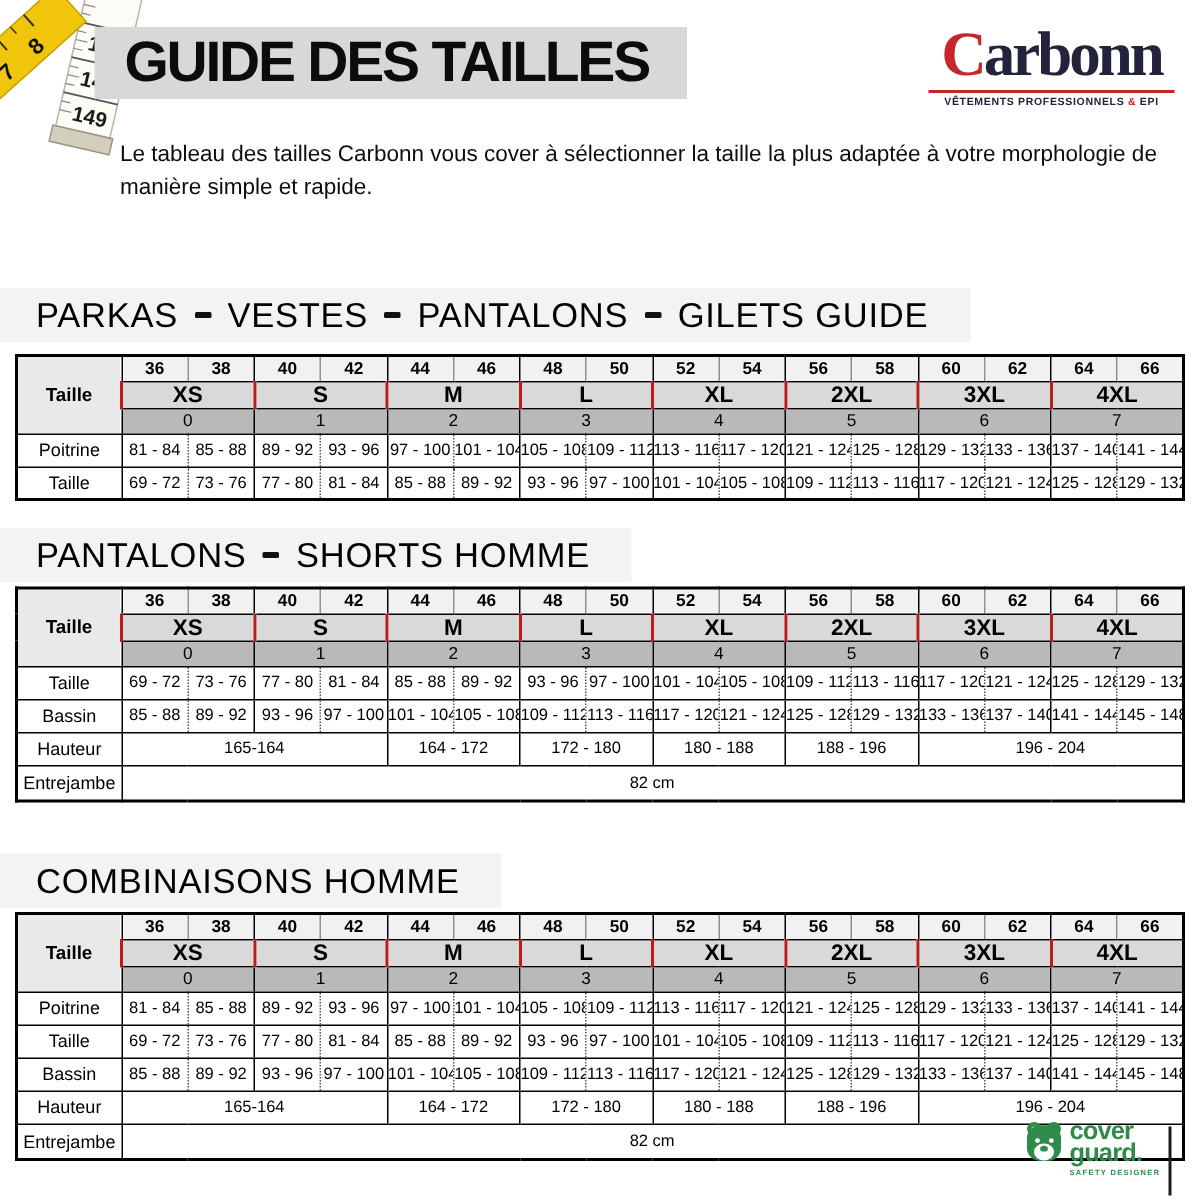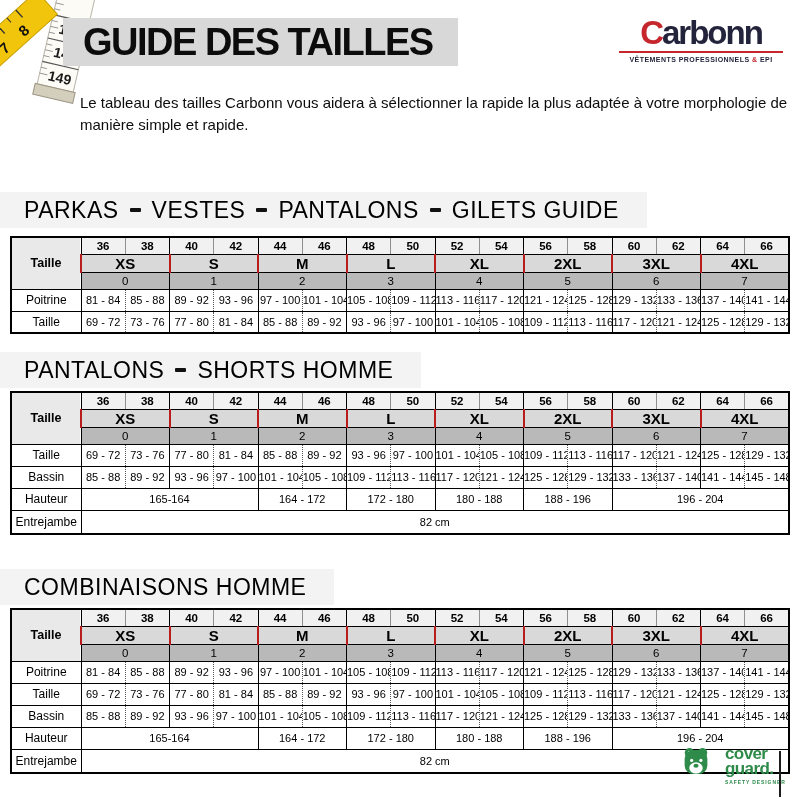--- a/index.html
+++ b/index.html
@@ -8,22 +8,22 @@
   .page { position:relative; width:800px; height:800px; background:#fff; overflow:hidden; }
 
   
   .tape { position:absolute; left:-6px; top:-8px; }
   .title-band { position:absolute; left:63px; top:18px; width:395px; height:48px;
     background:var(--banner-gray); display:flex; align-items:center; padding-left:20px; }
   .title-band .title-text { font-size:38px; font-weight:bold; letter-spacing:-1.5px;
     color:#0c0c0c; white-space:nowrap; }
 
   .carbonn { position:absolute; left:617px; top:16px; width:168px; text-align:center; }
-  .carbonn .word { font-size:33px; font-weight:bold; letter-spacing:-2px;
-    color:var(--brand-navy); line-height:1; }
+  .carbonn .word { font-size:42px; font-weight:bold; letter-spacing:-2px;
+    color:var(--brand-navy); line-height:1;font-family:Liberation Serif, serif; }
   .carbonn .word .c { color:var(--accent-red); }
   .carbonn .rule { height:2px; background:var(--accent-red); margin:2px 2px 3px; }
   .carbonn .tag { font-size:7px; font-weight:bold; letter-spacing:0.45px; color:var(--brand-navy); white-space:nowrap; }
   .carbonn .tag .amp { color:var(--accent-red); }
 
   .intro { position:absolute; left:80px; top:92px; width:708px; font-size:15px;
     line-height:1.45; color:#0d0d0d; }
 
   
   .section { position:absolute; left:0; width:800px; }
@@ -46,21 +46,21 @@
   .hlt  { background:var(--row-letters-bg); font-weight:bold; font-size:15px; height:17px; border-left:2px solid #b91c1c; }
   .hnum { background:var(--row-numbers-bg); font-weight:400;  font-size:11.5px; height:17px; border-left:1px solid #000; }
   .rlab { font-weight:normal; font-size:12px; border-right:1.5px solid #000; background:#fff; }
   .dcell { font-size:11px; height:22px; background:#fff; }
   tr.tall .dcell, tr.tall .rlab { height:24px; }
   .bl-dk  { border-left:1px solid #000; }
   .bl-lt  { border-left:1px solid #8f8f8f;margin-top:39px; }
   .bl-dot { border-left:1px dotted #555; }
 
   
-  .coverguard { position:absolute; left:683px; top:747px; display:flex; gap:16px; align-items:flex-start; }
+  .coverguard { position:absolute; left:683px; top:747px; display:flex; gap:4px; align-items:flex-start; }
   .cg-text { color:var(--footer-green); font-weight:bold; line-height:0.88;
     font-size:17px; letter-spacing:-0.6px; text-align:left; }
   .cg-tagline { color:var(--footer-green); font-size:5px; letter-spacing:0.9px;
     font-weight:bold; text-align:right; margin-top:2px; }
   .footer-vline { position:absolute; left:779px; top:751px; width:2px; height:46px; background:#1c1c1c; }
 </style>
 </head>
 <body>
 
 <div class="page">
@@ -105,21 +105,21 @@
   <div class="title-band">
     <span class="title-text">GUIDE DES TAILLES</span>
   </div>
 
   <div class="carbonn">
     <div class="word"><span class="c">C</span><span>arbonn</span></div>
     <div class="rule"></div>
     <div class="tag"><span>VÊTEMENTS PROFESSIONNELS</span> <span class="amp">&amp;</span> <span>EPI</span></div>
   </div>
 
-  <p class="intro">Le tableau des tailles Carbonn vous aidera à sélectionner la rapide la plus adaptée à votre morphologie de manière simple et rapide.</p>
+  <p class="intro">Le tableau des tailles Carbonn vous cover à sélectionner la taille la plus adaptée à votre morphologie de manière simple et rapide.</p>
 
   <section class="section" style="top:160px">
     <h2 class="sec-title">
         <span>PARKAS</span>
         <span class="dash"></span>
         <span>VESTES</span>
         <span class="dash"></span>
         <span>PANTALONS</span>
         <span class="dash"></span>
         <span>GILETS GUIDE</span>

